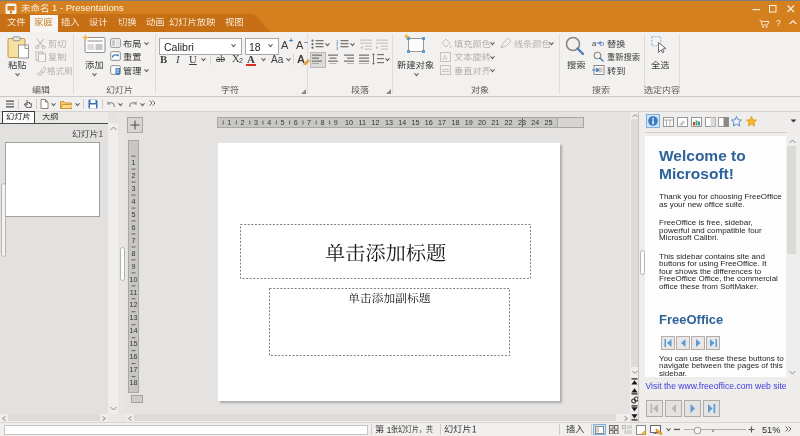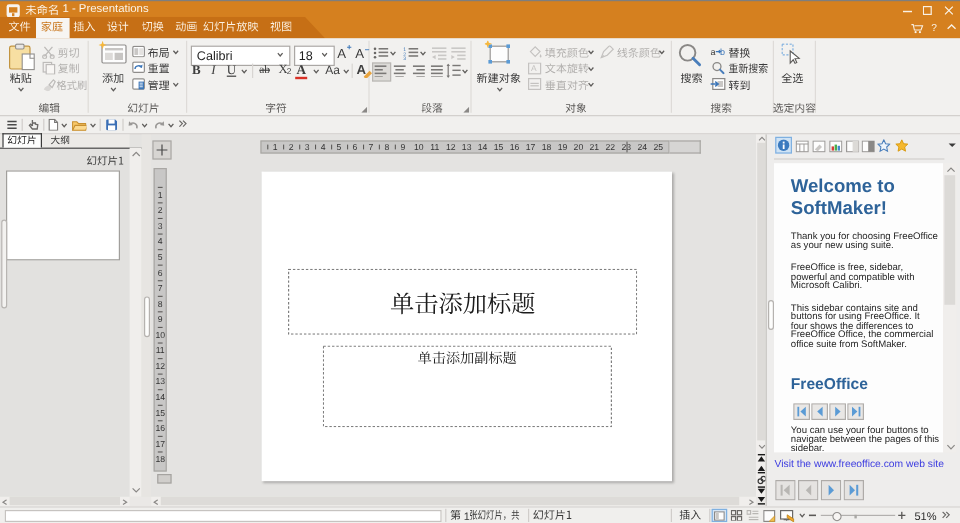--- a/index.html
+++ b/index.html
@@ -635,51 +635,51 @@
 <div class="abs" style="left:645px;top:136px;width:141px;height:241px;background:#fdfdfd"></div>
 <div class="abs" style="left:786px;top:136px;width:11px;height:241px;background:#f0eeec"></div>
 <svg class="abs" style="left:788.5px;top:139px;" width="7" height="5" viewBox="0 0 7 5">
     <path d="M0.5 4 L3.5 1 L6.5 4" stroke="#8a8886" stroke-width="1" fill="none"></path>
   </svg>
 <div class="abs" style="left:787px;top:146px;width:9px;height:108px;background:#dcdad7"></div>
 <svg class="abs" style="left:788.5px;top:370px;" width="7" height="5" viewBox="0 0 7 5">
     <path d="M0.5 1 L3.5 4 L6.5 1" stroke="#8a8886" stroke-width="1" fill="none"></path>
   </svg>
 <div class="abs" style="left:659px;top:147px;font-family:&quot;Liberation Sans&quot;,sans-serif;font-size:15.5px;font-weight:700;color:#2e6399;white-space:nowrap;line-height:1.15;">Welcome to</div>
-<div class="abs" style="left:659px;top:165px;font-family:&quot;Liberation Sans&quot;,sans-serif;font-size:15.5px;font-weight:700;color:#2e6399;white-space:nowrap;line-height:1.15;">SoftMaker!</div>
+<div class="abs" style="left:659px;top:165px;font-family:&quot;Liberation Sans&quot;,sans-serif;font-size:15.5px;font-weight:700;color:#2e6399;white-space:nowrap;line-height:1.15;">Microsoft!</div>
 <div class="abs" style="left:659px;top:192px;font-family:&quot;Liberation Sans&quot;,sans-serif;font-size:8px;font-weight:400;color:#1f1f1f;white-space:nowrap;line-height:1.15;">Thank you for choosing FreeOffice</div>
-<div class="abs" style="left:659px;top:199.5px;font-family:&quot;Liberation Sans&quot;,sans-serif;font-size:8px;font-weight:400;color:#1f1f1f;white-space:nowrap;line-height:1.15;">as your new using suite.</div>
+<div class="abs" style="left:659px;top:199.5px;font-family:&quot;Liberation Sans&quot;,sans-serif;font-size:8px;font-weight:400;color:#1f1f1f;white-space:nowrap;line-height:1.15;">as your new office suite.</div>
 <div class="abs" style="left:659px;top:218px;font-family:&quot;Liberation Sans&quot;,sans-serif;font-size:8px;font-weight:400;color:#1f1f1f;white-space:nowrap;line-height:1.15;">FreeOffice is free, sidebar,</div>
-<div class="abs" style="left:659px;top:225.5px;font-family:&quot;Liberation Sans&quot;,sans-serif;font-size:8px;font-weight:400;color:#1f1f1f;white-space:nowrap;line-height:1.15;">powerful and compatible with</div>
+<div class="abs" style="left:659px;top:225.5px;font-family:&quot;Liberation Sans&quot;,sans-serif;font-size:8px;font-weight:400;color:#1f1f1f;white-space:nowrap;line-height:1.15;">powerful and compatible four</div>
 <div class="abs" style="left:659px;top:233px;font-family:&quot;Liberation Sans&quot;,sans-serif;font-size:8px;font-weight:400;color:#1f1f1f;white-space:nowrap;line-height:1.15;">Microsoft Calibri.</div>
 <div class="abs" style="left:659px;top:251.5px;font-family:&quot;Liberation Sans&quot;,sans-serif;font-size:8px;font-weight:400;color:#1f1f1f;white-space:nowrap;line-height:1.15;">This sidebar contains site and</div>
 <div class="abs" style="left:659px;top:259px;font-family:&quot;Liberation Sans&quot;,sans-serif;font-size:8px;font-weight:400;color:#1f1f1f;white-space:nowrap;line-height:1.15;">buttons for using FreeOffice. It</div>
 <div class="abs" style="left:659px;top:266.5px;font-family:&quot;Liberation Sans&quot;,sans-serif;font-size:8px;font-weight:400;color:#1f1f1f;white-space:nowrap;line-height:1.15;">four shows the differences to</div>
 <div class="abs" style="left:659px;top:274px;font-family:&quot;Liberation Sans&quot;,sans-serif;font-size:8px;font-weight:400;color:#1f1f1f;white-space:nowrap;line-height:1.15;">FreeOffice Office, the commercial</div>
-<div class="abs" style="left:659px;top:281.5px;font-family:&quot;Liberation Sans&quot;,sans-serif;font-size:8px;font-weight:400;color:#1f1f1f;white-space:nowrap;line-height:1.15;">office suite from SoftMaker.</div>
+<div class="abs" style="left:659px;top:281.5px;font-family:&quot;Liberation Sans&quot;,sans-serif;font-size:8px;font-weight:400;color:#1f1f1f;white-space:nowrap;line-height:1.15;">office these from SoftMaker.</div>
 <div class="abs" style="left:659px;top:312.5px;font-family:&quot;Liberation Sans&quot;,sans-serif;font-size:13px;font-weight:700;color:#2e6399;white-space:nowrap;line-height:1.15;">FreeOffice</div>
 <svg class="abs" style="left:661px;top:336px;" width="14" height="14" viewBox="0 0 14 14">
     <rect x="0.5" y="0.5" width="13" height="13" fill="#e9e7e5" stroke="#b0adaa"></rect>
     <rect x="3.5" y="3" width="1.5" height="8" fill="#5b9bd5"></rect>
     <path d="M10.5 3 L6 7 L10.5 11 Z" fill="#5b9bd5"></path>
   </svg>
 <svg class="abs" style="left:676px;top:336px;" width="14" height="14" viewBox="0 0 14 14">
     <rect x="0.5" y="0.5" width="13" height="13" fill="#e9e7e5" stroke="#b0adaa"></rect>
     <path d="M9.5 3 L5 7 L9.5 11 Z" fill="#5b9bd5"></path>
   </svg>
 <svg class="abs" style="left:691px;top:336px;" width="14" height="14" viewBox="0 0 14 14">
     <rect x="0.5" y="0.5" width="13" height="13" fill="#e9e7e5" stroke="#b0adaa"></rect>
     <path d="M5 3 L9.5 7 L5 11 Z" fill="#5b9bd5"></path>
   </svg>
 <svg class="abs" style="left:706px;top:336px;" width="14" height="14" viewBox="0 0 14 14">
     <rect x="0.5" y="0.5" width="13" height="13" fill="#e9e7e5" stroke="#b0adaa"></rect>
     <path d="M4 3 L8.5 7 L4 11 Z" fill="#5b9bd5"></path>
     <rect x="9.5" y="3" width="1.5" height="8" fill="#5b9bd5"></rect>
   </svg>
-<div class="abs" style="left:659px;top:353.5px;font-family:&quot;Liberation Sans&quot;,sans-serif;font-size:8px;font-weight:400;color:#1f1f1f;white-space:nowrap;line-height:1.15;">You can use your four buttons to</div>
+<div class="abs" style="left:659px;top:353.5px;font-family:&quot;Liberation Sans&quot;,sans-serif;font-size:8px;font-weight:400;color:#1f1f1f;white-space:nowrap;line-height:1.15;">You can use these these buttons to</div>
 <div class="abs" style="left:659px;top:361px;font-family:&quot;Liberation Sans&quot;,sans-serif;font-size:8px;font-weight:400;color:#1f1f1f;white-space:nowrap;line-height:1.15;">navigate between the pages of this</div>
 <div class="abs" style="left:659px;top:368.5px;font-family:&quot;Liberation Sans&quot;,sans-serif;font-size:8px;font-weight:400;color:#1f1f1f;white-space:nowrap;line-height:1.15;">sidebar.</div>
 <div class="abs" style="left:645.5px;top:382px;font-family:&quot;Liberation Sans&quot;,sans-serif;font-size:8.6px;font-weight:400;color:#3c3ce0;white-space:nowrap;line-height:1.15;">Visit the www.freeoffice.com web site</div>
 <svg class="abs" style="left:646px;top:400px;" width="17" height="17" viewBox="0 0 17 17">
     <rect x="0.5" y="0.5" width="16" height="16" fill="#e5e3e1" stroke="#aeaba8"></rect>
     <rect x="4.5" y="4" width="1.7" height="9" fill="#b8b6b3"></rect>
     <path d="M12 4 L7 8.5 L12 13 Z" fill="#b8b6b3"></path>
   </svg>
 <svg class="abs" style="left:665px;top:400px;" width="17" height="17" viewBox="0 0 17 17">
     <rect x="0.5" y="0.5" width="16" height="16" fill="#e5e3e1" stroke="#aeaba8"></rect>

